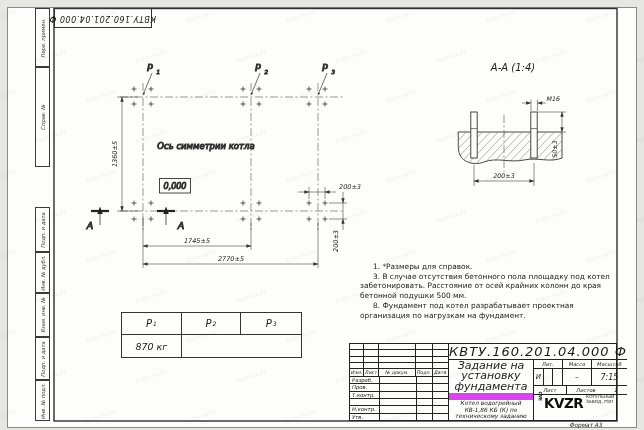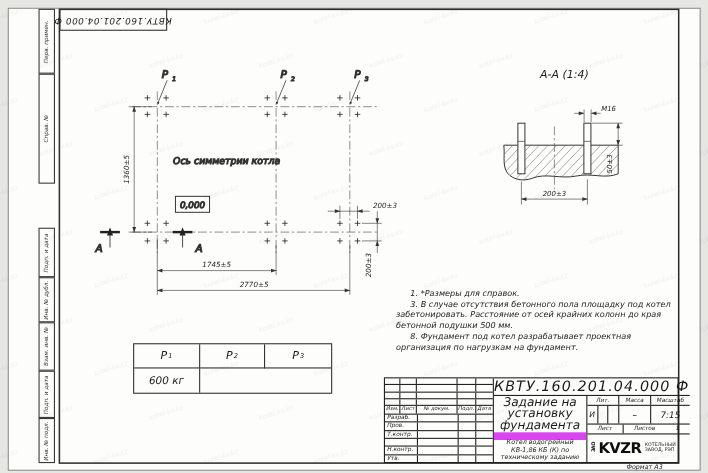--- a/index.html
+++ b/index.html
@@ -19,21 +19,21 @@
   .sub{font-size:5.5px;}
   
   .ov{position:absolute;z-index:20;box-sizing:border-box;}
   
   .mbox{border:1px solid #3a3a3a;background:transparent;}
   .mbox .ml{position:absolute;left:50%;top:50%;transform:translate(-50%,-50%) rotate(-90deg);white-space:nowrap;font-size:5.2px;font-style:italic;color:#333;}
   
   .cstamp{border:1px solid #333;display:flex;align-items:center;justify-content:center;}
   .cstamp span{transform:rotate(180deg);font-size:8px;font-style:italic;white-space:nowrap;letter-spacing:0.5px;}
   
-  .notes{font-size:7.4px;font-style:italic;line-height:9.7px;color:#222;}
+  .notes{font-size:7.4px;line-height:9.7px;color:#222;}
   .notes p{margin:0;text-indent:13px;text-align:left;}
   
   .loads-table{display:grid;grid-template-columns:1fr 1fr 1fr;grid-template-rows:1fr 1fr;border:1.2px solid #333;background:transparent;}
   .lt-cell{border-right:1px solid #333;border-bottom:1px solid #333;display:flex;align-items:center;justify-content:center;font-style:italic;font-size:9.5px;}
   .lt-cell:nth-child(3n){border-right:none;}
   .lt-cell:nth-child(n+4){border-bottom:none;}
   .lt-head{font-size:10px;}
   .lt-head sub{font-size:6px;margin-left:1px;}
   
   .tb{border:1.4px solid #222;display:flex;background:transparent;}
@@ -59,21 +59,21 @@
   .lw28{width:28px;} .lw30{flex:1;}
   .lit-vals{height:16px;display:flex;border-bottom:1px solid #222;}
   .lit-group{width:28px;display:flex;border-right:1px solid #222;}
   .lit-mini{flex:1;border-right:1px solid #222;display:flex;align-items:center;justify-content:center;font-size:7px;font-style:italic;}
   .lit-mini:last-child{border-right:none;}
   .lit-mass{width:28px;border-right:1px solid #222;display:flex;align-items:center;justify-content:center;font-size:8px;font-style:italic;}
   .lit-scale{flex:1;display:flex;align-items:center;justify-content:center;font-size:8px;font-style:italic;}
   .lit-sheet{height:8px;display:flex;border-bottom:1px solid #222;font-size:5.2px;font-style:italic;}
   .ls-a{width:32px;border-right:1px solid #222;display:flex;align-items:center;justify-content:center;}
   .ls-b{flex:1;display:flex;align-items:center;justify-content:space-around;}
-  .lit-logo{flex:1;display:flex;align-items:center;padding-left:3px;}
+  .lit-logo{flex:1;display:flex;align-items:flex-start;padding-left:3px;}
   .logo-zao{transform:rotate(-90deg);font-size:4.5px;font-weight:bold;color:#111;letter-spacing:-0.5px;width:7px;}
   .logo-kvzr{font-size:13.5px;font-weight:800;color:#0d0d0d;letter-spacing:-0.5px;font-style:normal;}
   .logo-txt{margin-left:3px;display:flex;flex-direction:column;font-size:4.3px;line-height:4.8px;color:#222;font-style:normal;}
   .fmt{font-size:5.8px;font-style:italic;text-align:center;}
 </style>
 </head>
 <body>
 
 <div class="sheet"></div>
 <div id="wm-layer">
@@ -336,21 +336,21 @@
       <sub>1</sub>
     </div>
   <div class="lt-cell lt-head">
       <span>Р</span>
       <sub>2</sub>
     </div>
   <div class="lt-cell lt-head">
       <span>Р</span>
       <sub>3</sub>
     </div>
-  <div class="lt-cell">600 кг</div>
+  <div class="lt-cell">870 кг</div>
 </div>
 
 <div class="ov notes" style="left:360px;top:262px;width:252px;">
   <p>1. *Размеры для справок.</p>
   <p>3. В случае отсутствия бетонного пола площадку под котел забетонировать. Расстояние от осей крайних колонн до края бетонной подушки 500 мм.</p>
   <p>8. Фундамент под котел разрабатывает проектная организация по нагрузкам на фундамент.</p>
 </div>
 
 <div class="ov tb" style="left:349px;top:343px;width:268px;height:78px;">
   <div class="tb-left">

